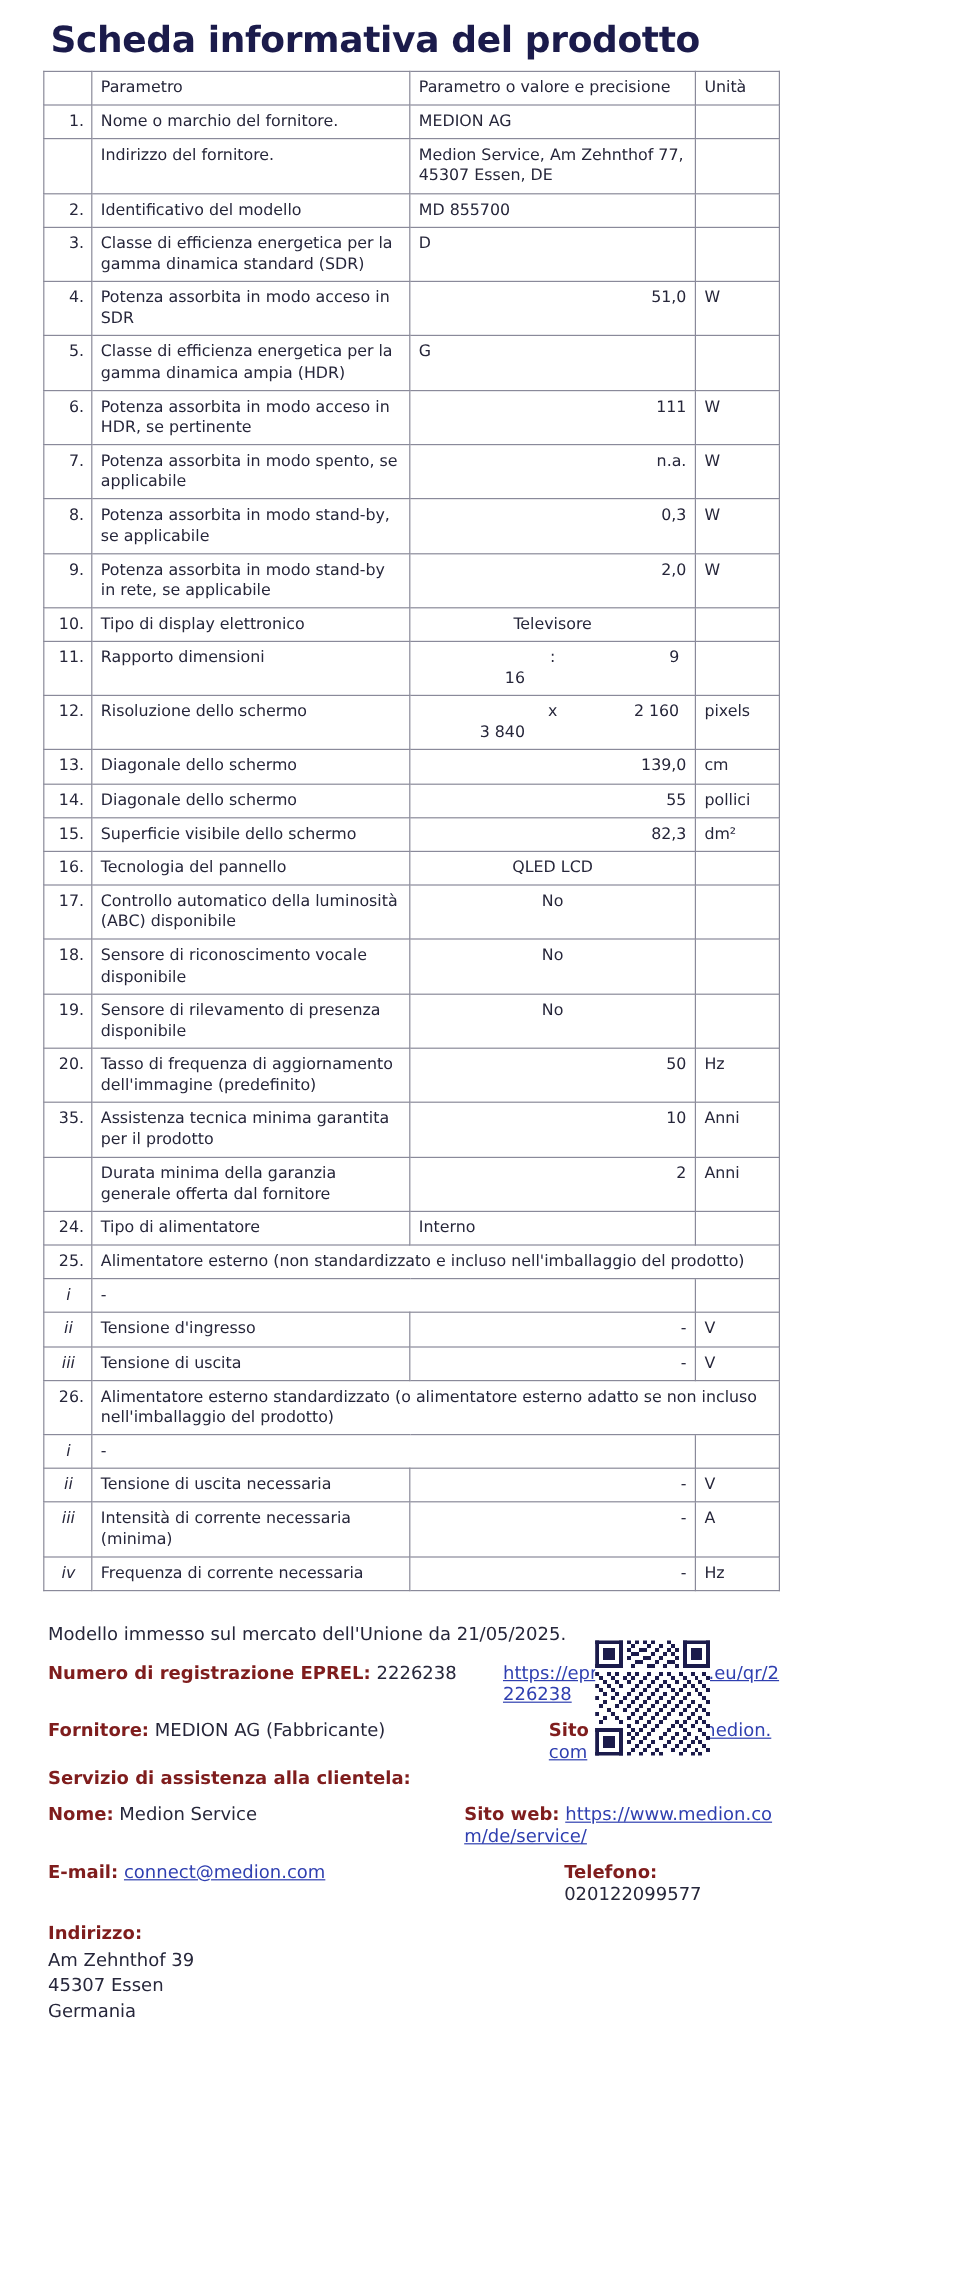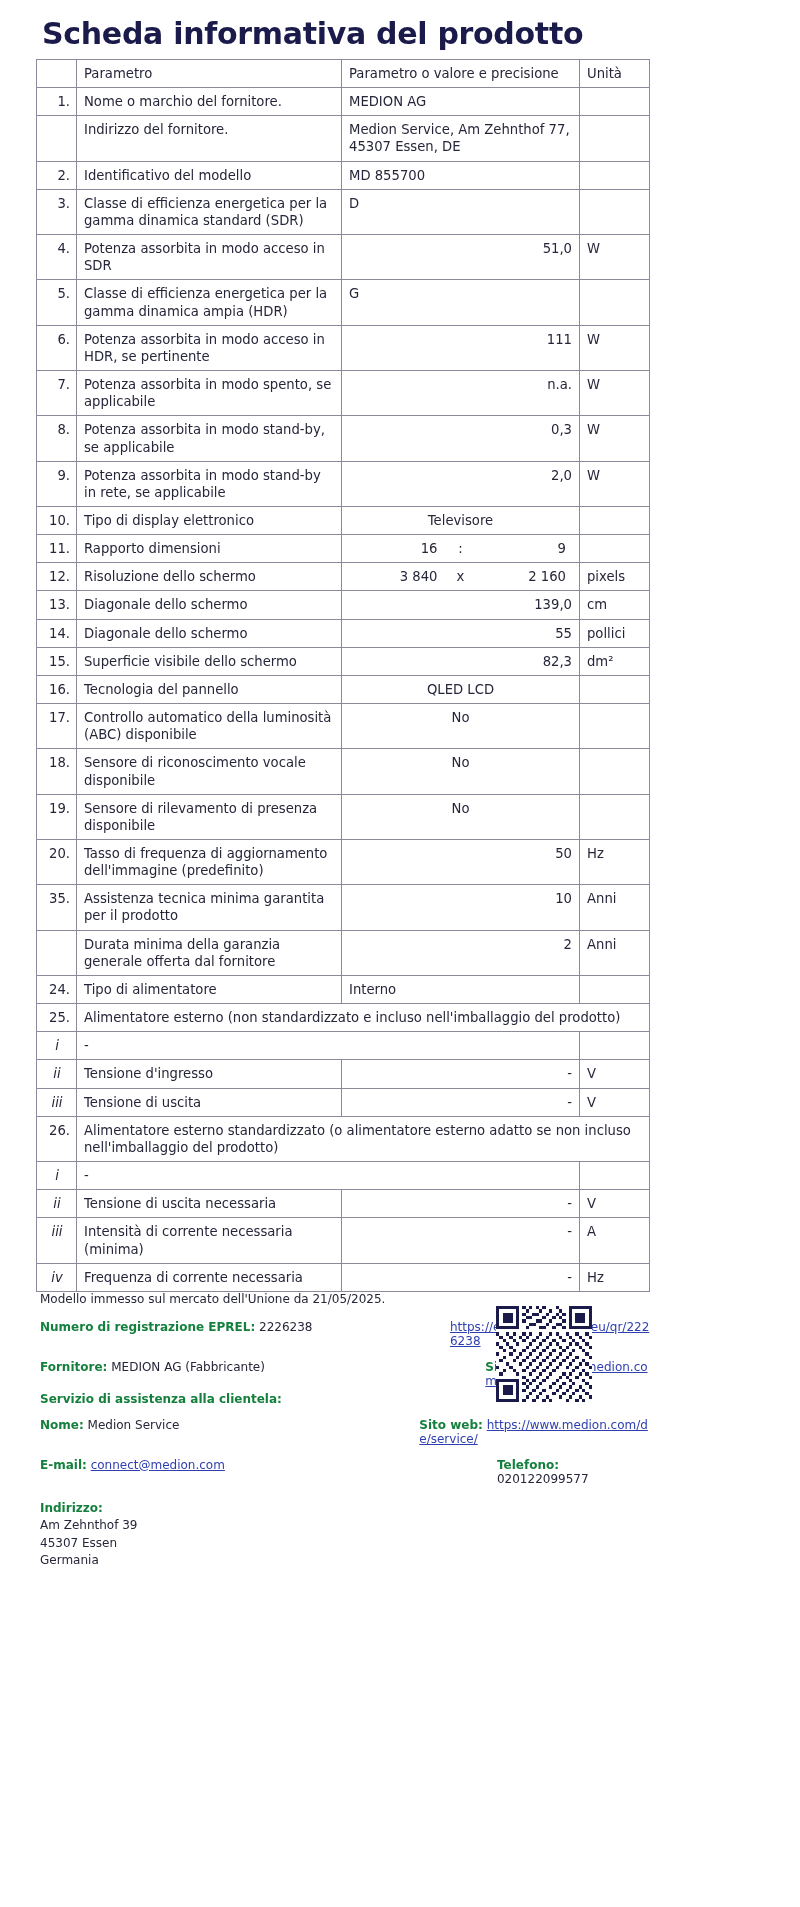--- a/index.html
+++ b/index.html
@@ -68,55 +68,55 @@
 
   
   .split {
     display: flex;
     width: 100%;
   }
   .split > div {
     font-size: 13.2px;
     line-height: 1.3;
   }
-  .sp-a { flex: 1 1 0; text-align: right; padding-right: 6px; }
+  .sp-a { flex: 1 1 0; text-align: right; padding-right: 6px; margin-top: 17px; }
   .sp-m { width: 34px; text-align: center; }
   .sp-b { flex: 1 1 0; text-align: right; padding-right: 6px; }
 
   .roman {
     font-style: italic;
     text-align: center;
     width: 40px;
   }
 
   
   .footer {
-    margin-top: 0;
-    font-size: 12px;
+    margin-top: 27px;
+    font-size: 15px;
     color: #26263a;
     position: relative;
   }
   .footer .market {
     margin: 0 0 6px 4px;
   }
   .qr {
     position: absolute;
     right: 58px;
     top: 14px;
     width: 96px;
     height: 96px;
   }
   .frow {
     display: flex;
     margin: 0 0 4px 4px;
     align-items: flex-start;
   }
   .fcol-l { width: 470px; padding-right: 8px; box-sizing: border-box; }
   .fcol-r { flex: 1 1 auto; }
-  .lbl { font-weight: bold; color: #15803d; }
+  .lbl { font-weight: bold; color: #7f1d1d; }
   a.link, .link {
     color: #2f3fb0;
     text-decoration: underline;
     word-break: break-all;
   }
   .sp6 { height: 8px; }
   .addr { margin: 2px 0 0 4px; line-height: 1.45; }
 </style>
 </head>
 <body>

